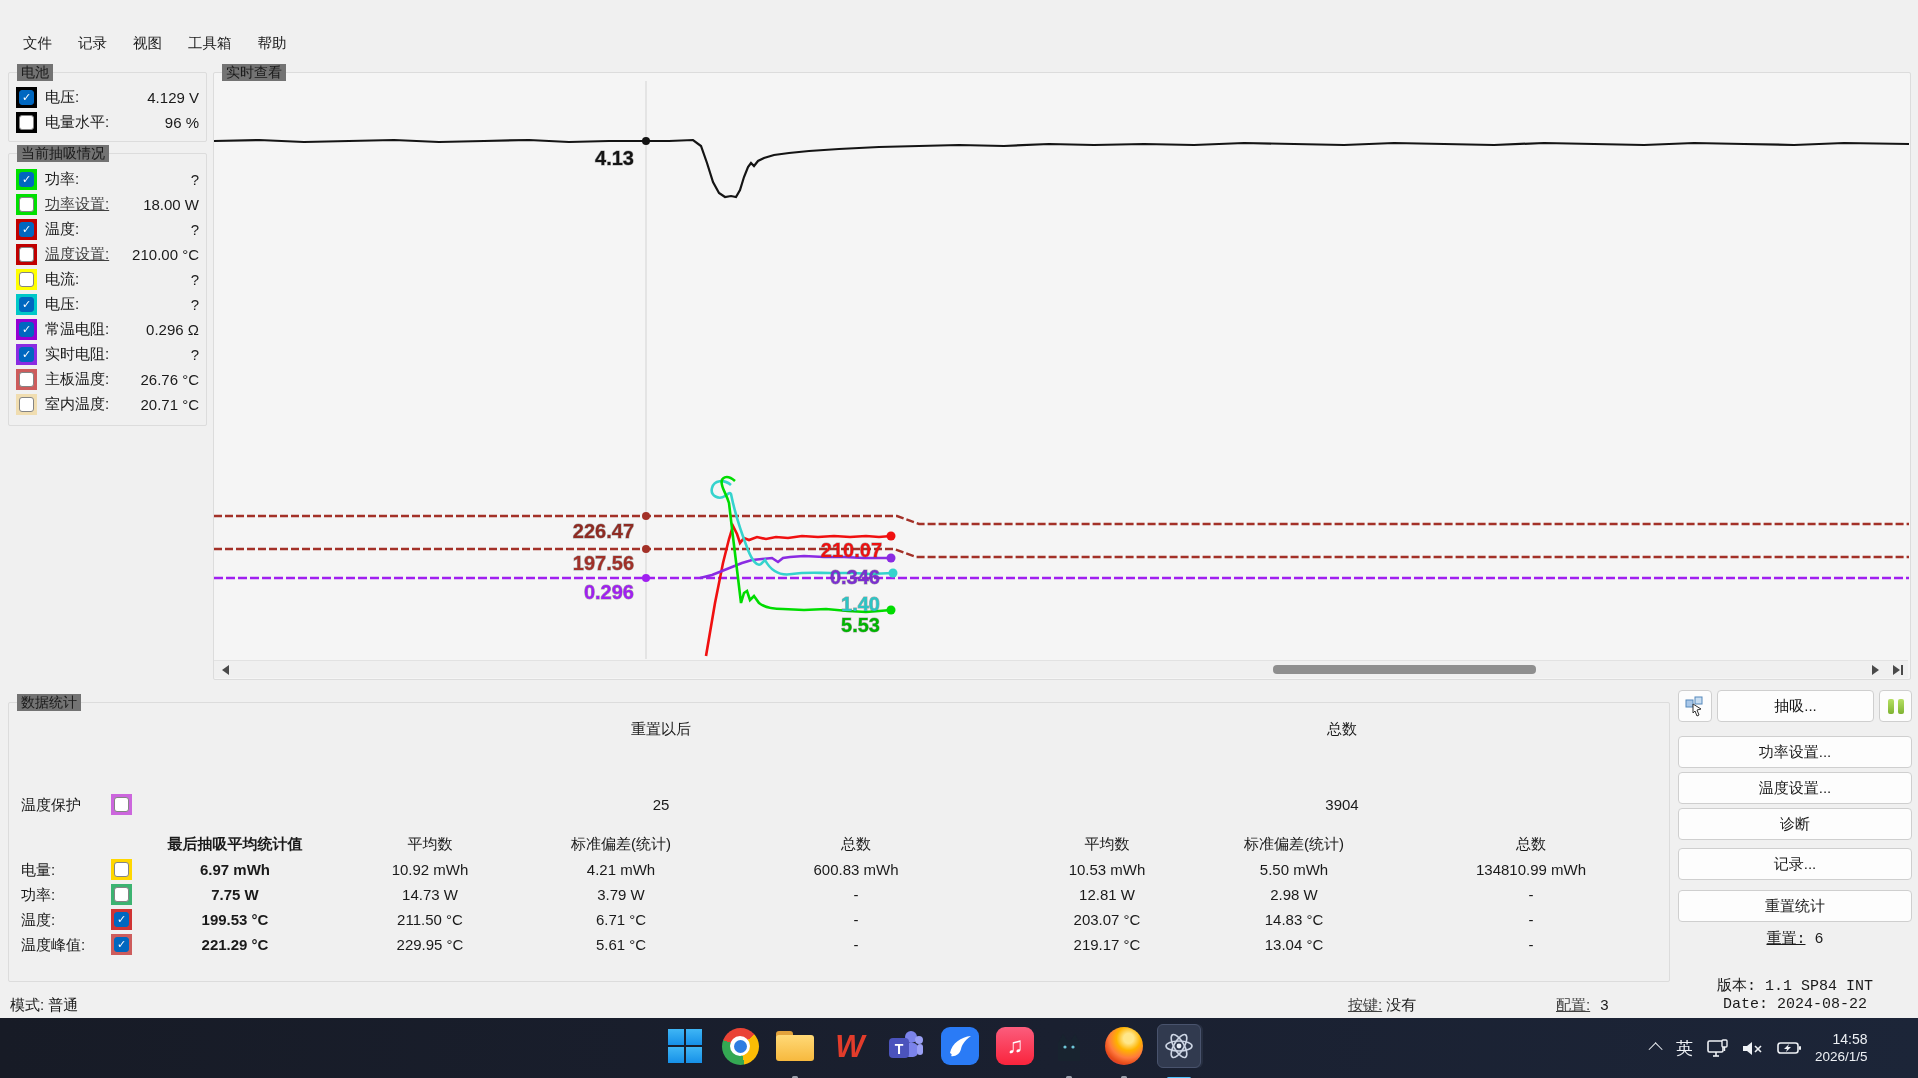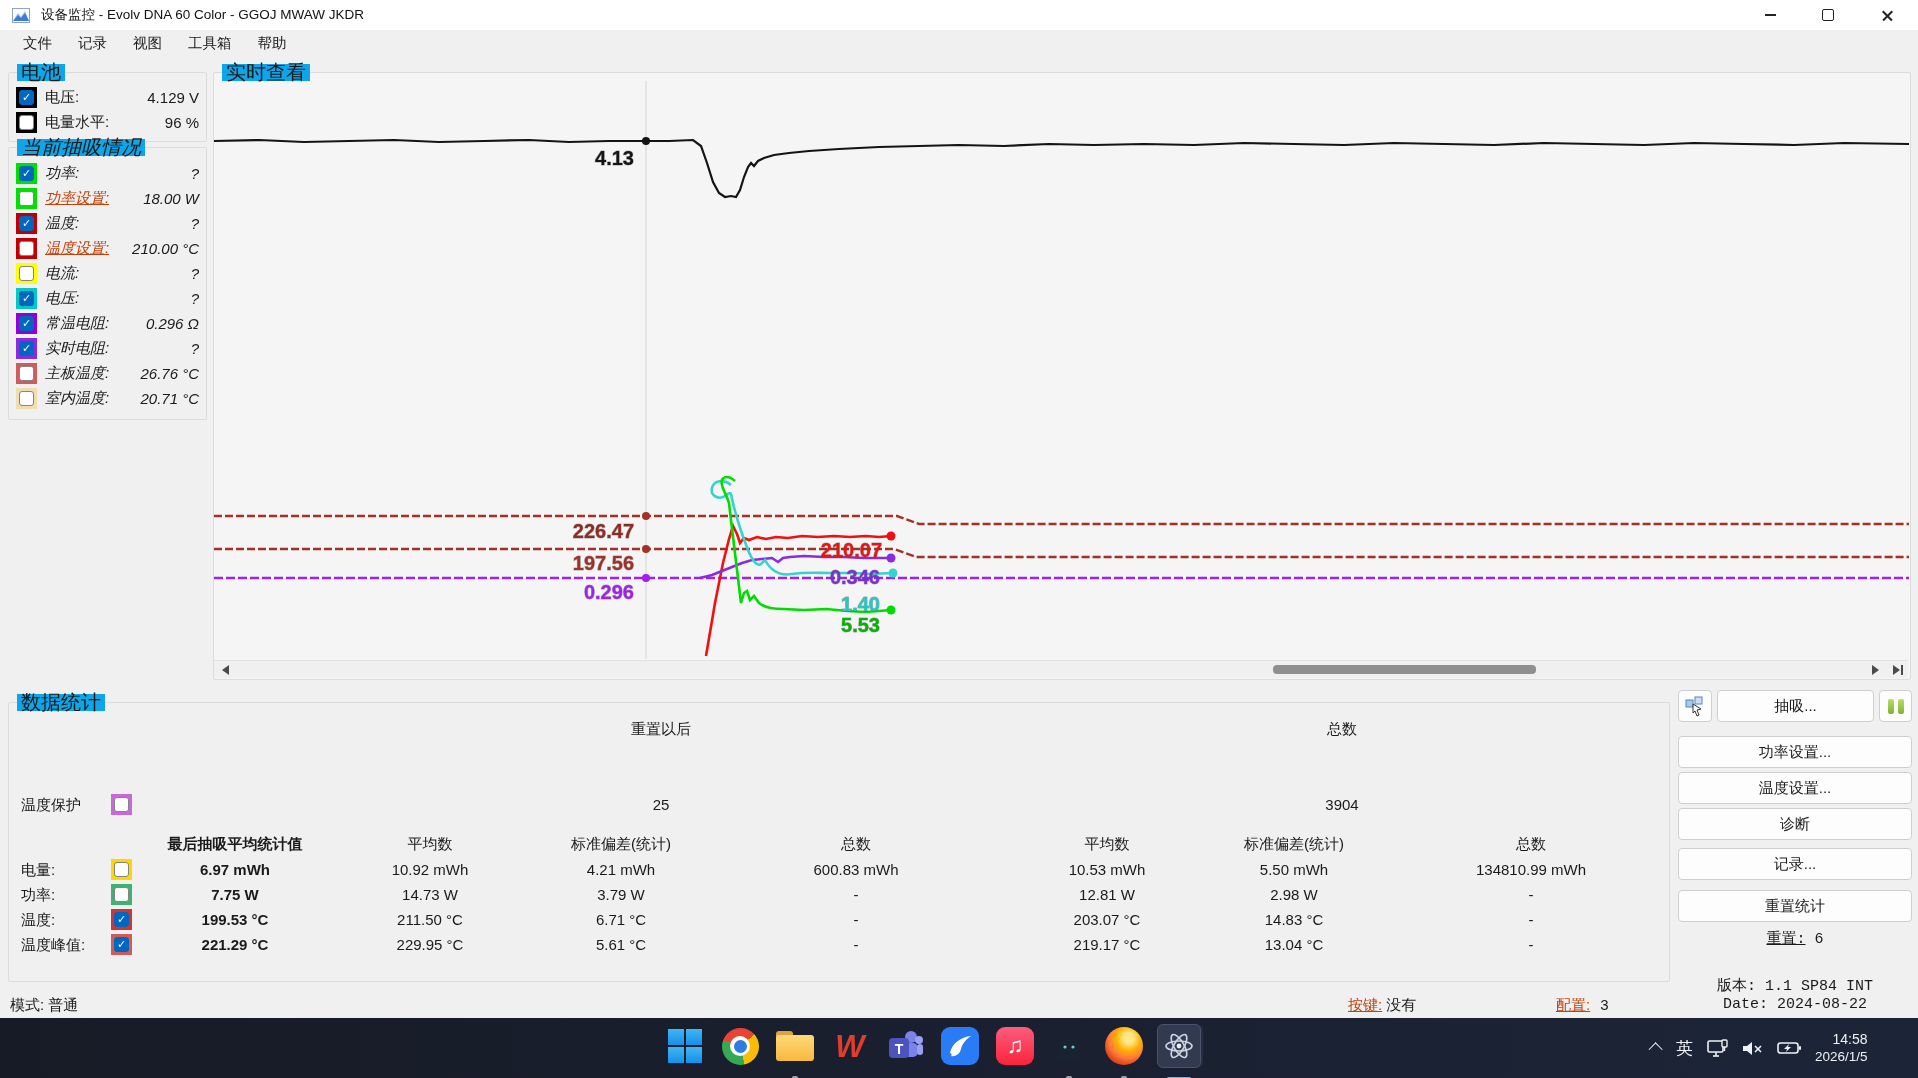--- a/index.html
+++ b/index.html
@@ -16,31 +16,31 @@
   .g-close i{position:absolute;left:0;top:6px;width:13px;height:1.5px;background:#222;}
   .g-close i:nth-child(1){transform:rotate(45deg);}
   .g-close i:nth-child(2){transform:rotate(-45deg);}
 
   
   .menubar{position:absolute;left:0;top:30px;width:1918px;height:27px;background:#f0f0f0;display:flex;align-items:center;padding-left:10px;box-sizing:border-box;}
   .menu-item{padding:0 13px;font-size:14.5px;height:100%;display:flex;align-items:center;cursor:default;}
 
   
   .gbox{position:absolute;border:1px solid #dcdcdc;border-radius:2px;}
-  .gbox-label{position:absolute;top:-9px;left:8px;background:#0ea5e9;padding:0 4px;font-size:20px;line-height:17px;color:#1a1a1a;white-space:nowrap;}
+  .gbox-label{position:absolute;top:-9px;left:8px;background:#737373;padding:0 4px;font-size:14px;line-height:17px;color:#1a1a1a;white-space:nowrap;}
 
   
   .prow{position:absolute;left:7px;width:183px;height:22px;display:flex;align-items:center;}
   .swatch{width:21px;height:21px;display:flex;align-items:center;justify-content:center;flex:none;}
   .cb{width:15px;height:15px;box-sizing:border-box;border-radius:3px;background:#fff;border:1px solid #848484;display:flex;align-items:center;justify-content:center;color:#fff;font-size:11px;line-height:1;}
   .cb[data-checked="true"]{background:#0067c0;border-color:#0067c0;}
   .cb[data-checked="true"]::after{content:"✓";font-weight:bold;}
   .plabel{margin-left:8px;font-size:15px;white-space:nowrap;}
   .pvalue{margin-left:auto;font-size:15px;white-space:nowrap;}
-  .lnk{color:#c2410c;text-decoration:underline;cursor:pointer;}
+  .lnk{color:#404040;text-decoration:underline;cursor:pointer;}
 
   
   .chart-box{background:#f5f5f5;}
   .chart-label-text{font-weight:bold;font-size:20px;paint-order:stroke;stroke:rgba(70,70,70,0.45);stroke-width:1px;}
   .hscroll{position:absolute;left:0;bottom:1px;width:1694px;height:17px;background:#f0f0f0;border-top:1px solid #e2e2e2;}
   .sb-thumb{position:absolute;top:4px;height:9px;border-radius:4px;background:#8f8f8f;}
   .sb-btn{position:absolute;top:0;width:18px;height:17px;display:flex;align-items:center;justify-content:center;}
   .tri-l{width:0;height:0;border-right:7px solid #4a4a4a;border-top:5px solid transparent;border-bottom:5px solid transparent;}
   .tri-r{width:0;height:0;border-left:7px solid #4a4a4a;border-top:5px solid transparent;border-bottom:5px solid transparent;}
   .endbar{width:2px;height:10px;background:#4a4a4a;margin-left:1px;}
@@ -86,42 +86,20 @@
   .tray{position:absolute;top:0;height:60px;display:flex;align-items:center;color:#eef1f5;}
   .tray-item{display:flex;align-items:center;justify-content:center;height:40px;padding:0 7px;cursor:pointer;}
   .chev{width:9px;height:9px;border-left:1.8px solid #eef1f5;border-top:1.8px solid #eef1f5;transform:rotate(45deg) translateY(2px);}
   .clock{line-height:1.3;text-align:right;font-size:14px;}
 </style>
 </head>
 <body>
 
 <div id="screen">
 
-  <div class="titlebar">
-    <span class="title-icon">
-      <svg width="18" height="15" viewBox="0 0 18 15">
-        <rect x="0.5" y="0.5" width="17" height="14" fill="#fdfdfd" stroke="#8fa6c0"></rect>
-        <polygon points="1,13 6,5 9,9 13,3 17,13" fill="#9cc3f0"></polygon>
-        <polyline points="1,13 6,7 9,10 13,5 17,13" fill="#3b7dd8"></polyline>
-      </svg>
-    </span>
-    <span class="title-text">设备监控 - Evolv DNA 60 Color - GGOJ MWAW JKDR</span>
-    <div class="wctrl" style="left:1742px;">
-        <span class="g-min"></span>
-      </div>
-    <div class="wctrl" style="left:1799px;">
-        <span class="g-max"></span>
-      </div>
-    <div class="wctrl" style="left:1856px;width:62px;">
-        <span class="g-close">
-          <i></i>
-          <i></i>
-        </span>
-      </div>
-  </div>
 
   <div class="menubar">
     <span class="menu-item">文件</span>
     <span class="menu-item">记录</span>
     <span class="menu-item">视图</span>
     <span class="menu-item">工具箱</span>
     <span class="menu-item">帮助</span>
   </div>
 
   <div class="gbox" style="left:8px;top:72px;width:197px;height:68px;">
@@ -135,21 +113,21 @@
     </div>
     <div class="prow" style="top:38px;">
       <span class="swatch" style="background-color: rgb(0, 0, 0);">
           <span class="cb" data-checked="false"></span>
         </span>
       <span class="plabel">电量水平:</span>
       <span class="pvalue">96 %</span>
     </div>
   </div>
 
-  <div class="gbox" style="left:8px;top:147px;width:197px;height:271px;font-style:italic;">
+  <div class="gbox" style="left:8px;top:153px;width:197px;height:271px;">
     <span class="gbox-label">当前抽吸情况</span>
 
     <div class="prow" style="top:14px;">
       <span class="swatch" style="background-color: rgb(0, 224, 0);">
           <span class="cb" data-checked="true"></span>
         </span>
       <span class="plabel">功率:</span>
       <span class="pvalue">?</span>
     </div>
     <div class="prow" style="top:39px;">

